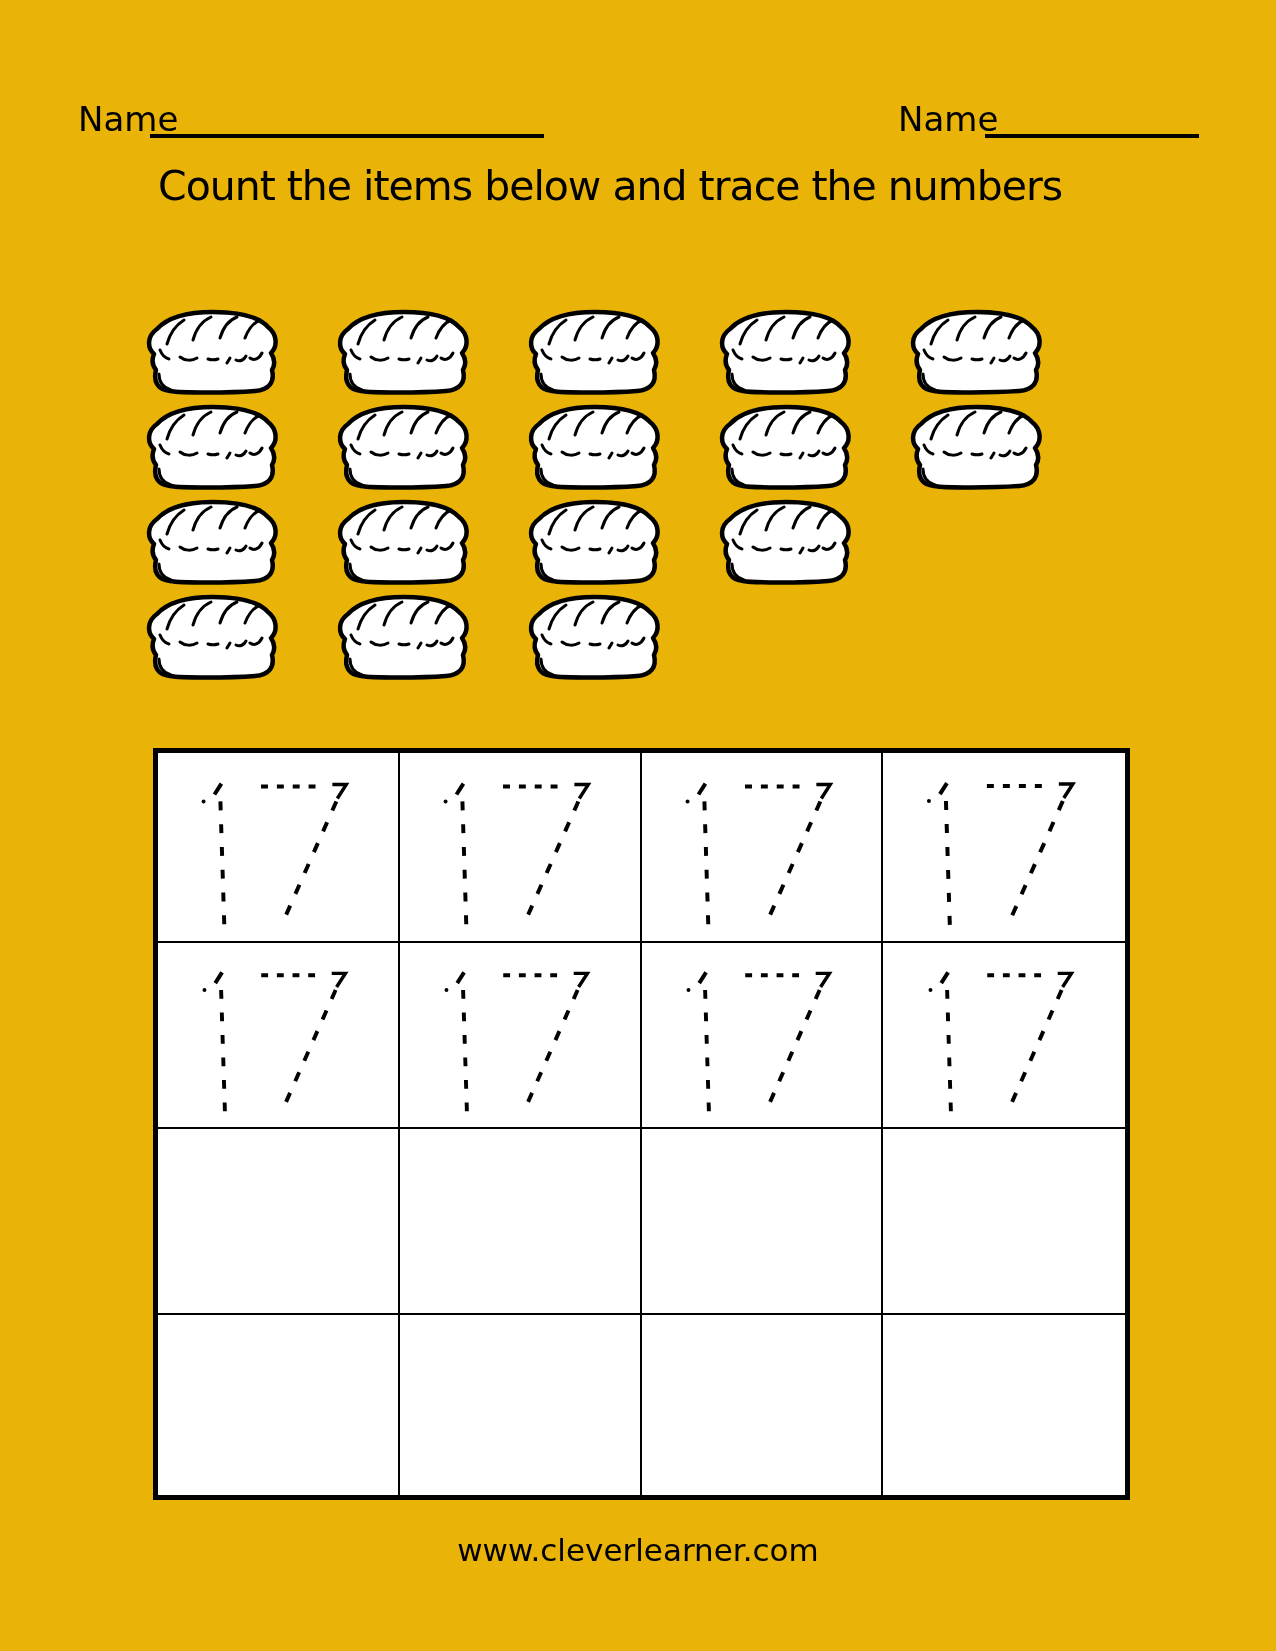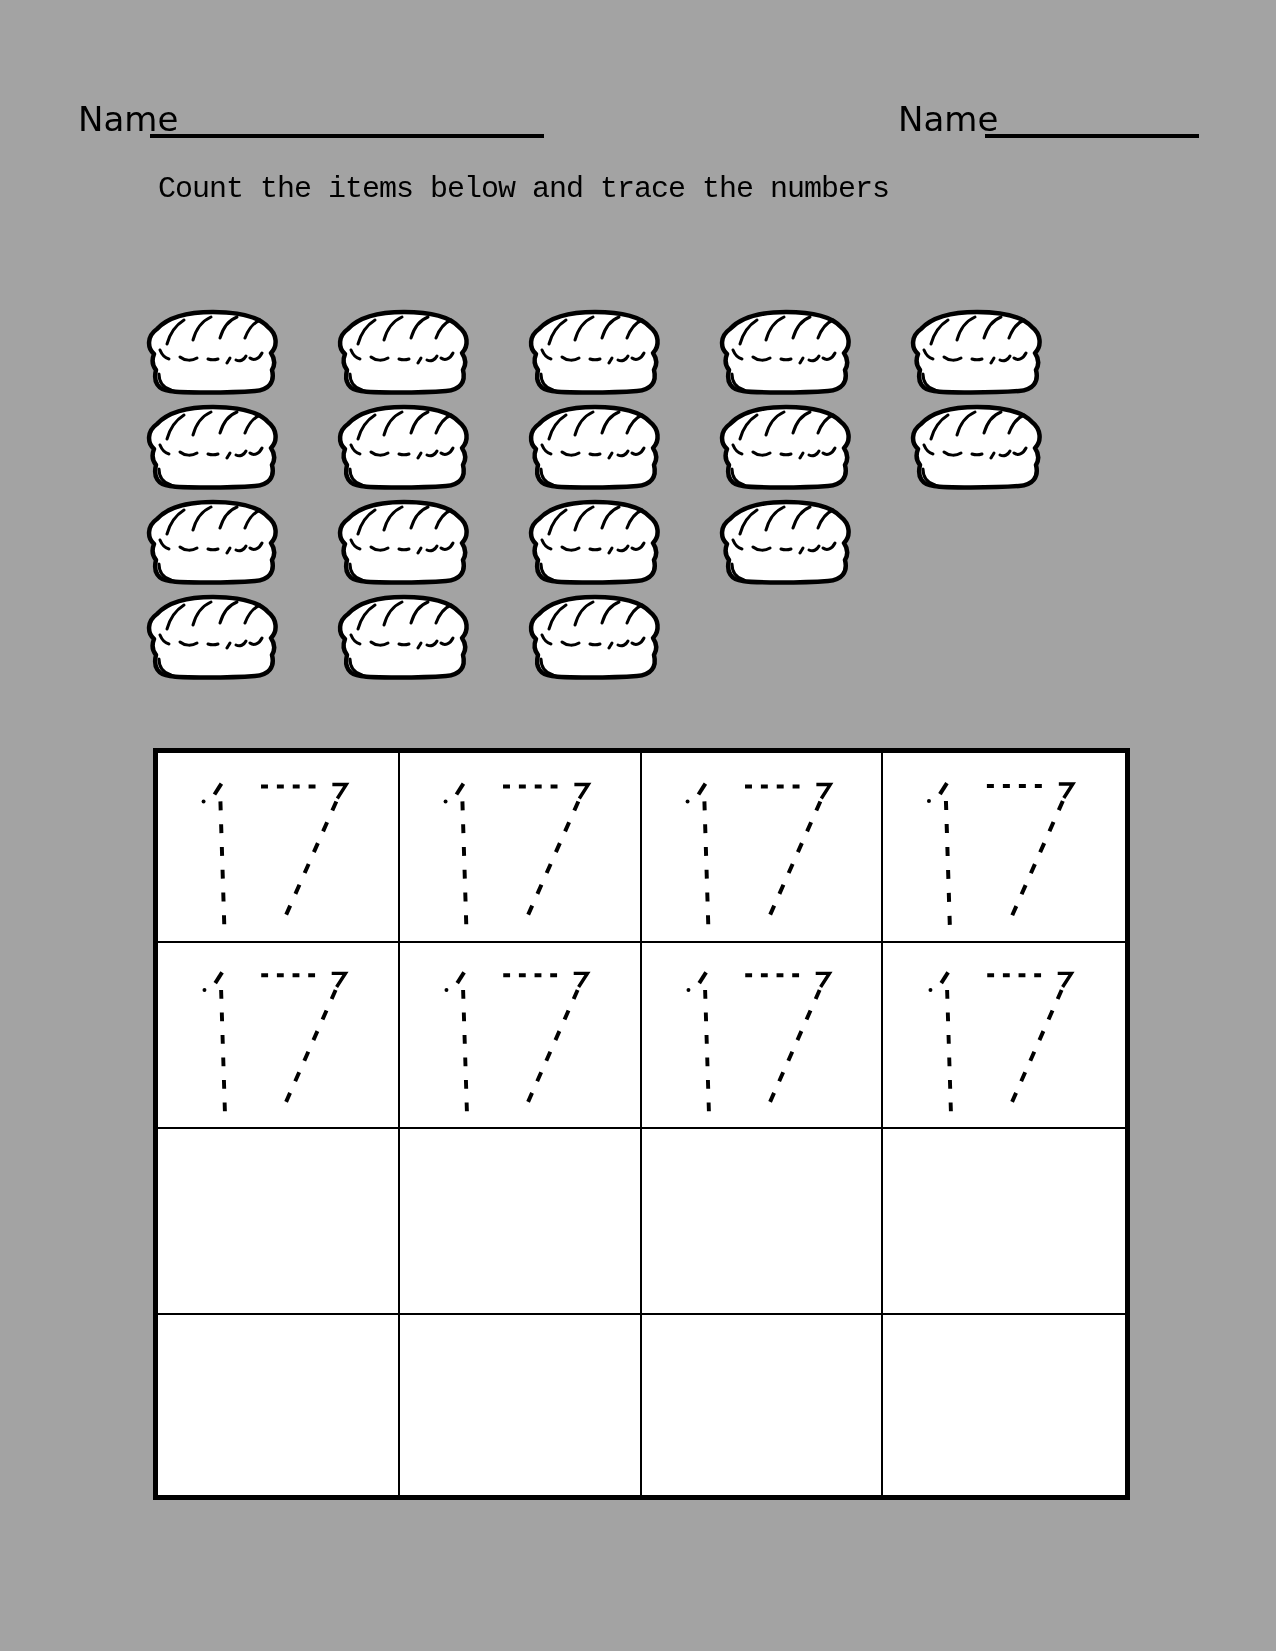--- a/index.html
+++ b/index.html
@@ -4,21 +4,21 @@
 <style>
   html, body {
     margin: 0;
     padding: 0;
     background: #ffffff;
   }
   .page {
     position: relative;
     width: 1276px;
     height: 1651px;
-    background: #a3a3a3;
+    background: #eab308;
     font-family: "DejaVu Sans", "Liberation Sans", sans-serif;
     color: #000000;
     overflow: hidden;
   }
   .name-label {
     position: absolute;
     left: 78px;
     top: 102px;
     font-size: 34px;
     line-height: 1;
@@ -34,26 +34,25 @@
     position: absolute;
     top: 134px;
     border-top: 4px solid #000;
     height: 0;
   }
   .name-line { left: 150px; width: 394px; }
   .date-line { left: 985px; width: 214px; }
   .title {
     position: absolute;
     left: 158px;
-    top: 171px;
-    font-size: 30px;
+    top: 162px;
+    font-size: 41px;
     letter-spacing: -1px;
     white-space: nowrap;
     line-height: 1.2;
-    font-family: Liberation Mono, monospace;
   }
   .loaves {
     position: absolute;
     left: 141px;
     top: 308px;
     display: flex;
     flex-direction: column;
     gap: 7px;
   }
   .loaf-row {
@@ -527,14 +526,15 @@
       <div class="cell"></div>
       <div class="cell"></div>
       <div class="cell"></div>
       <div class="cell last-col"></div>
       <div class="cell last-row"></div>
       <div class="cell last-row"></div>
       <div class="cell last-row"></div>
       <div class="cell last-col last-row"></div>
     </div>
 
+  <div class="footer">www.cleverlearner.com</div>
 
 </div>
 
 </body></html>

